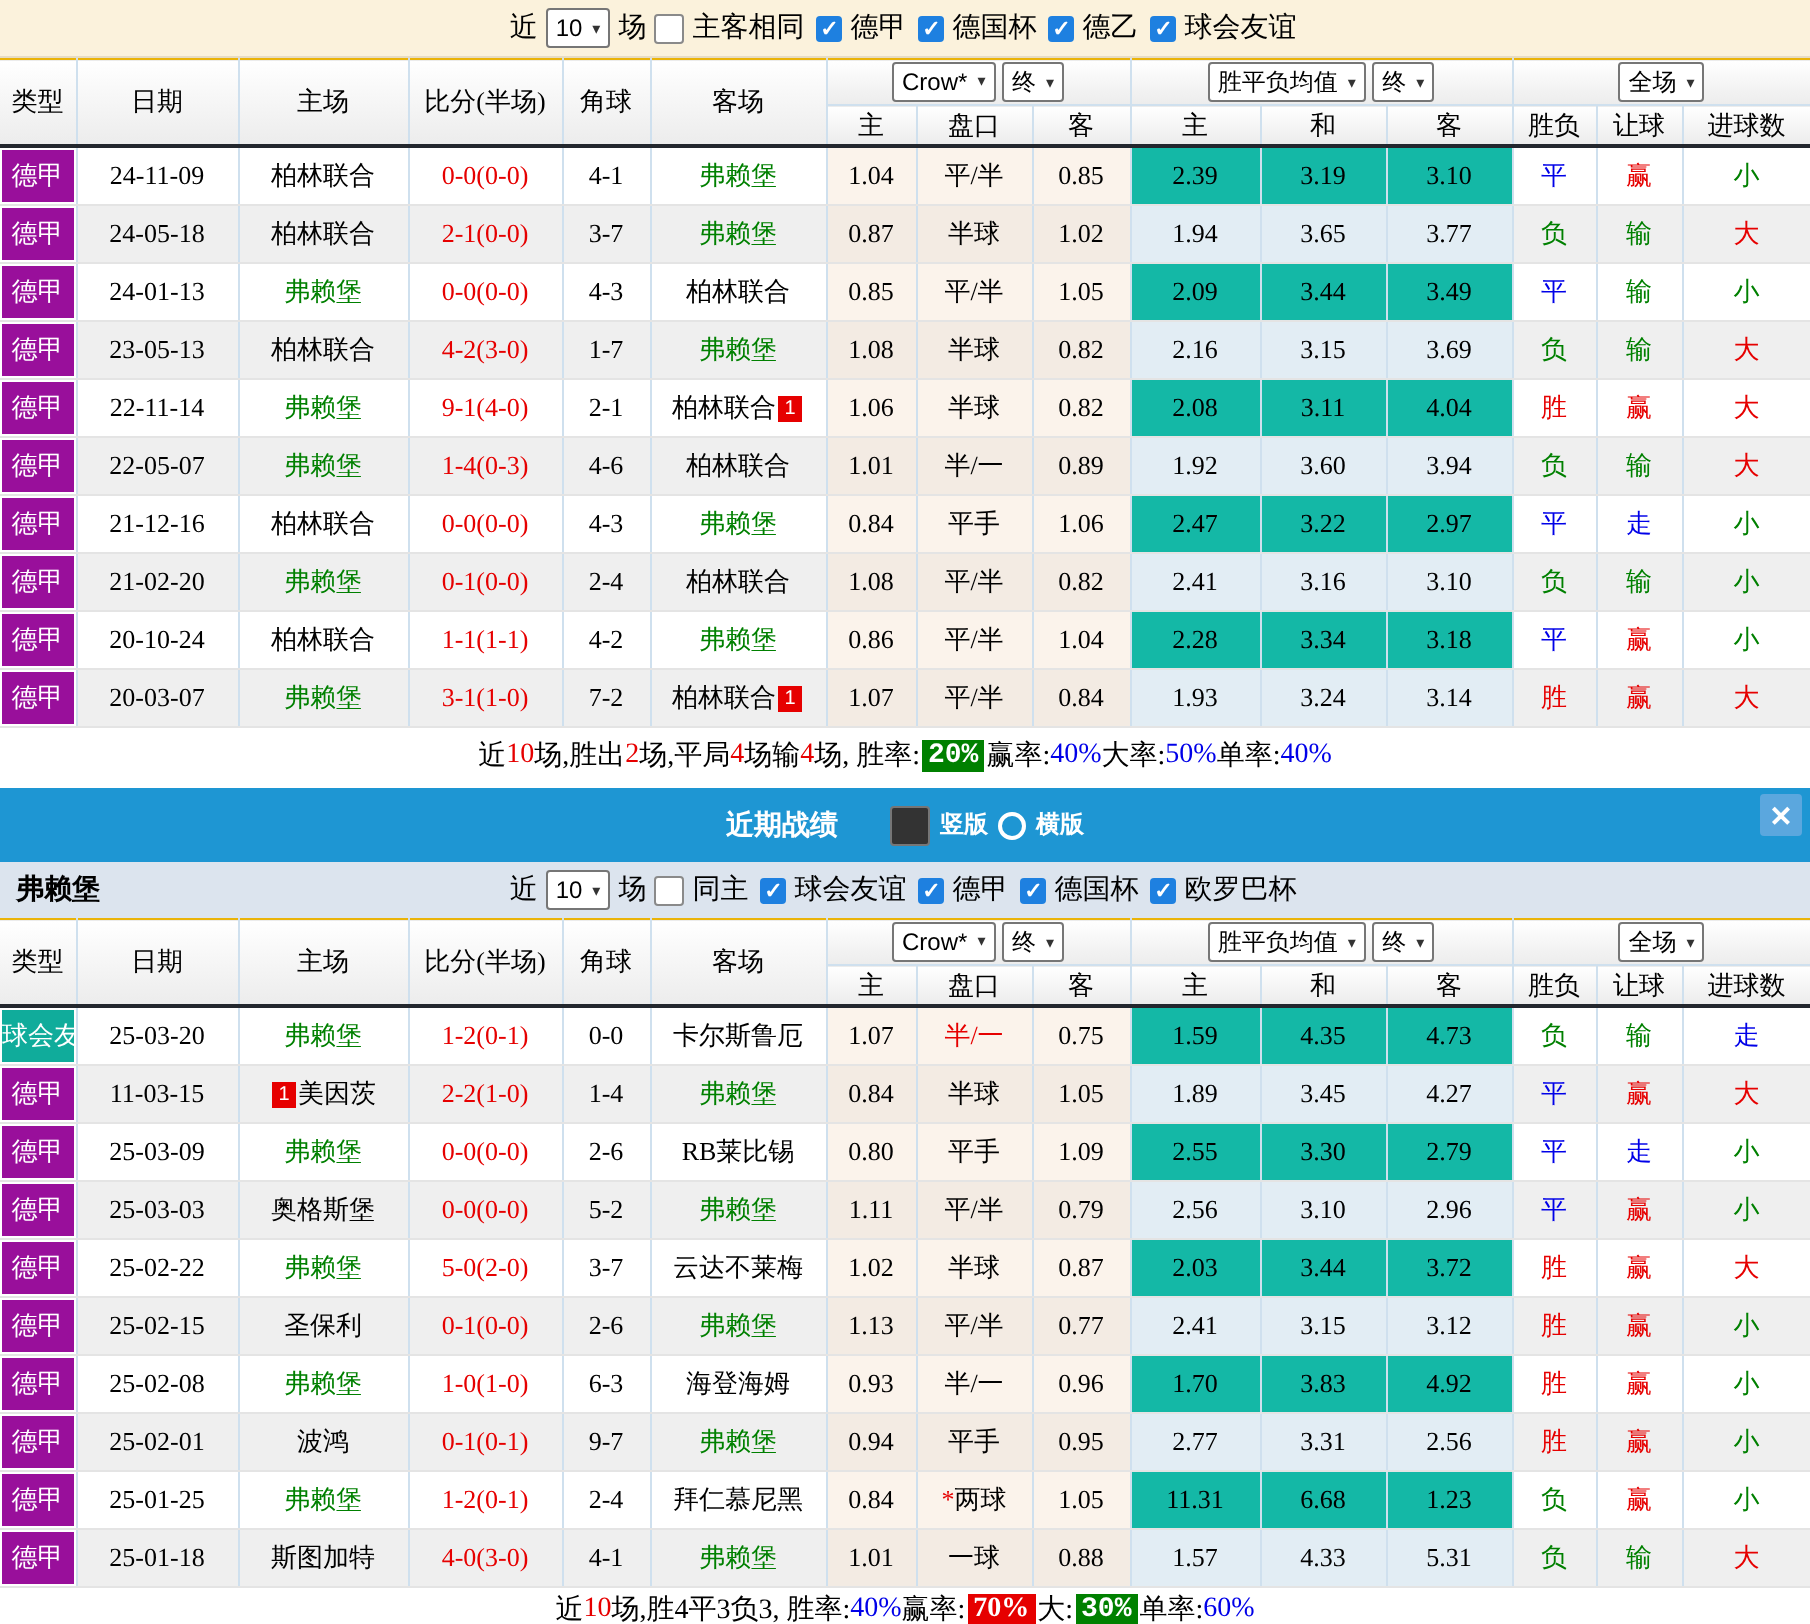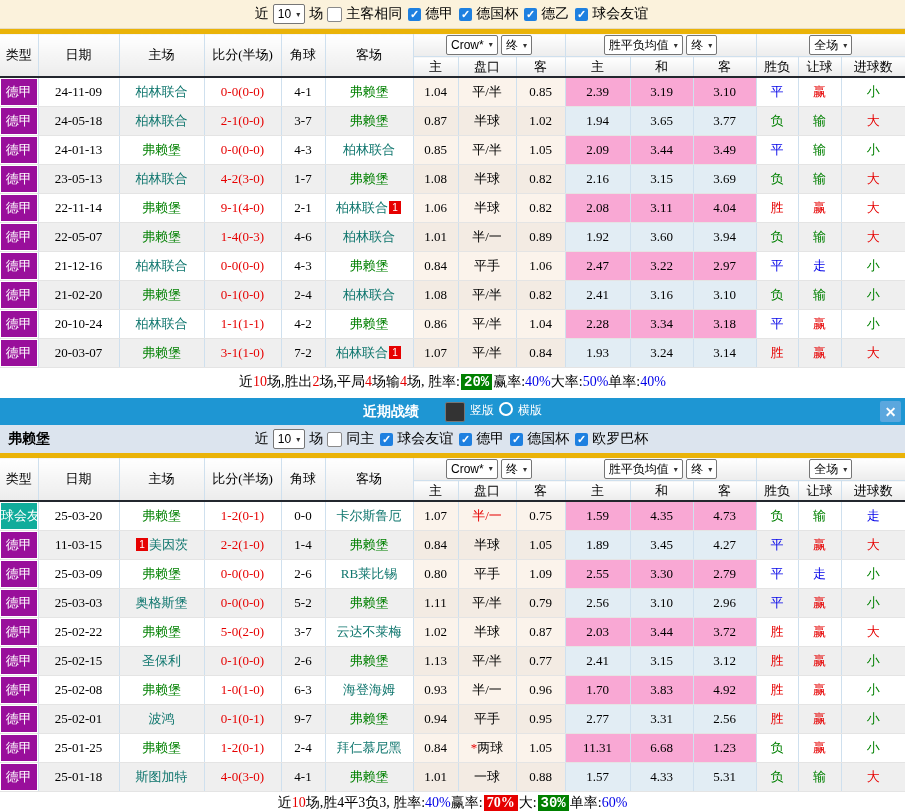--- a/index.html
+++ b/index.html
@@ -2,22 +2,22 @@
 <html><head>
 <meta charset="utf-8">
 <style>
   html,body{margin:0;padding:0;}
   body{width:905px;background:#fff;font-family:"Liberation Serif","DejaVu Serif",serif;color:#000;}
   .page{width:905px;position:relative;}
 
   
   .titlebar{height:24px;background:#1E96D3;color:#fff;font-weight:bold;font-size:14px;
     display:flex;align-items:center;justify-content:center;position:relative;}
-  .titlebar2{height:27px;}
-  .title-extra{display:flex;gap:5px;margin-left:2px;font-weight:normal;font-size:12px;padding-left:24px;}
+  .titlebar2{height:37px;}
+  .title-extra{display:flex;align-items:center;gap:5px;margin-left:2px;font-weight:bold;font-size:12px;padding-left:24px;}
   .radio{width:10px;height:10px;border-radius:50%;border:2px solid #fff;display:inline-block;}
   .radio.sel{background:#333;}
   .radio.unsel{background:transparent;}
   .closebtn{position:absolute;right:4px;top:3px;width:21px;height:21px;background:#5BA7DE;
     color:#fff;font-weight:bold;font-size:14px;display:flex;align-items:center;justify-content:center;
     border-radius:2px;cursor:pointer;font-family:"Liberation Sans",sans-serif;}
 
   
   .filterbar{height:28px;display:flex;align-items:center;justify-content:center;gap:4px;font-size:14px;}
   .cream{background:#FBF2DC;border-bottom:1px solid #E6DCC4;}
@@ -28,41 +28,41 @@
   .sel .chev{font-size:8px;color:#333;}
   .cb{width:13px;height:13px;border-radius:2px;display:inline-flex;align-items:center;justify-content:center;
     font-size:11px;cursor:pointer;font-family:"Liberation Sans",sans-serif;flex:none;}
   .cb.on{background:#1E80E0;color:#fff;font-weight:bold;}
   .cb.off{background:#fff;border:1px solid #8a8a8a;color:transparent;}
   .cbl{margin-right:2px;}
 
   
   table.tbl{border-collapse:collapse;table-layout:fixed;width:905px;}
   .tbl th,.tbl td{overflow:hidden;white-space:nowrap;text-align:center;padding:0;}
-  thead{border-top:5px solid #eab308;border-bottom:2px solid #23272E;}
+  thead{border-top:1px solid #eab308;border-bottom:2px solid #23272E;}
   thead th{background:linear-gradient(#FFFFFF,#ECECEC);font-weight:normal;font-size:13px;
     border-right:1px solid #CFE0EE;}
   thead th.grp{height:22px;border-bottom:1px solid #CFE0EE;}
   thead th.sub{height:19px;}
   thead th:last-child{border-right:none;}
   tbody td{height:28px;font-size:13px;border-right:1px solid #CFE0EE;border-bottom:1px solid #E4E4E4;background:#fff;}
   tbody td:last-child{border-right:none;}
   tr.alt td{background:#EFEFEF;}
   td.c-pk{background:#FBF3EB;}
   tr.alt td.c-pk{background:#F3EBE3;}
-  td.c-eu{background:#f9a8d4;}
+  td.c-eu{background:#14b8a6;}
   tr.alt td.c-eu{background:#E2EDF4;}
   td.typecell{background:#fff !important;}
   .typebox{margin:1px 1px;height:26px;line-height:26px;color:#fff;font-size:13px;}
   .lg-purple{background:#990F9B;}
   .lg-teal{background:#10AC9B;}
   .t-green{color:#008000;}
   .t-red{color:#E60000;}
   .t-blue{color:#0000E8;}
-  .t-black{color:#0f766e;}
+  .t-black{color:#000000;}
   .score{color:#E60000;}
   .teamlink{cursor:pointer;}
   .badge1{display:inline-block;background:#E60000;color:#fff;font-size:10px;min-width:10px;height:13px;
     line-height:13px;padding:0 1px;margin:0 1px;vertical-align:1px;font-family:"Liberation Sans",sans-serif;}
 
   
   .summary{display:flex;align-items:center;justify-content:center;font-size:14px;background:#fff;}
   .summary1{height:27px;}
   .summary2{height:22px;}
   .badge{color:#fff;padding:0 3px;font-weight:bold;margin:0 1px;}

